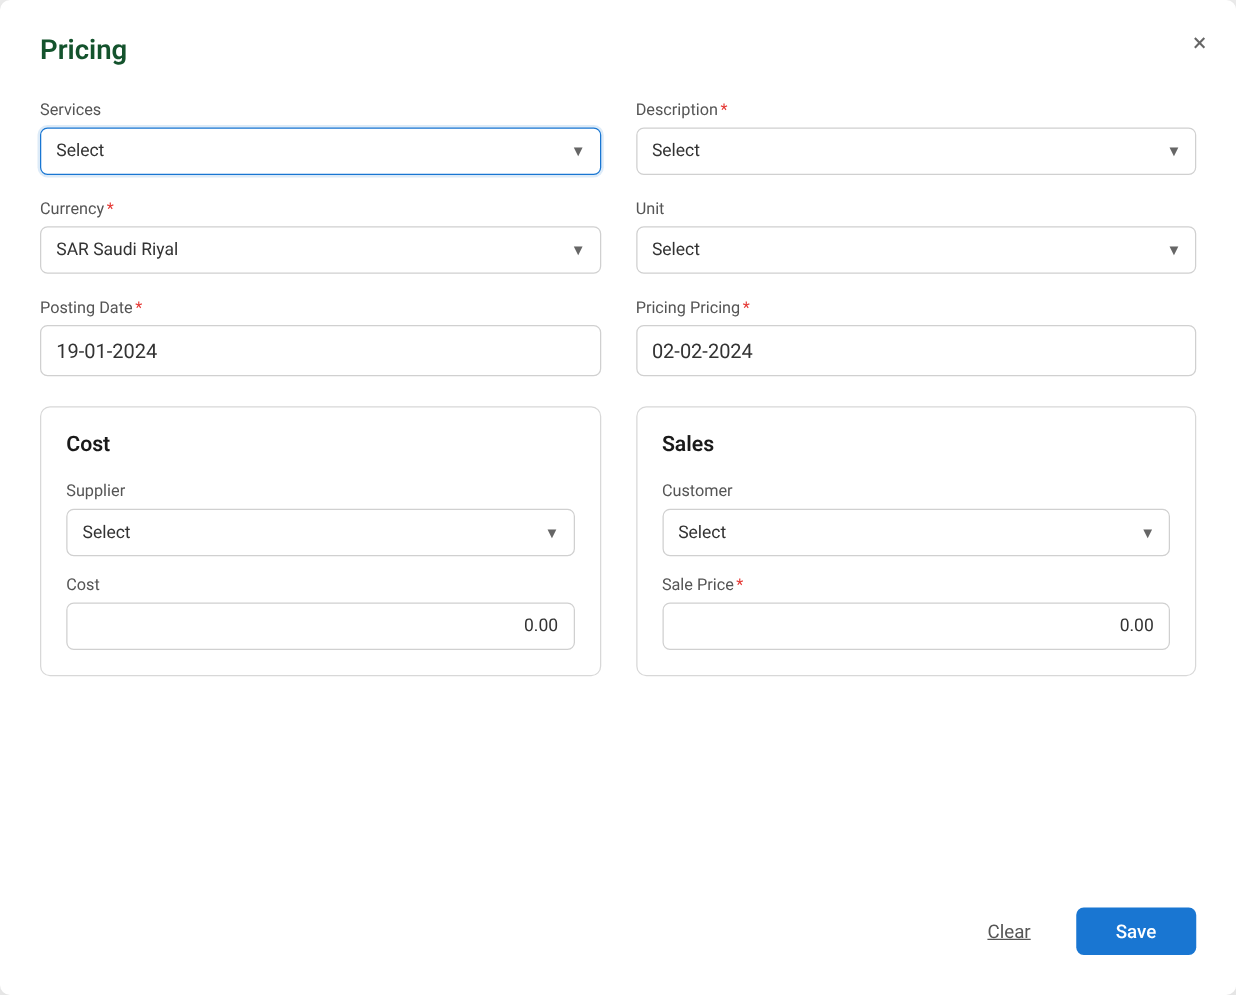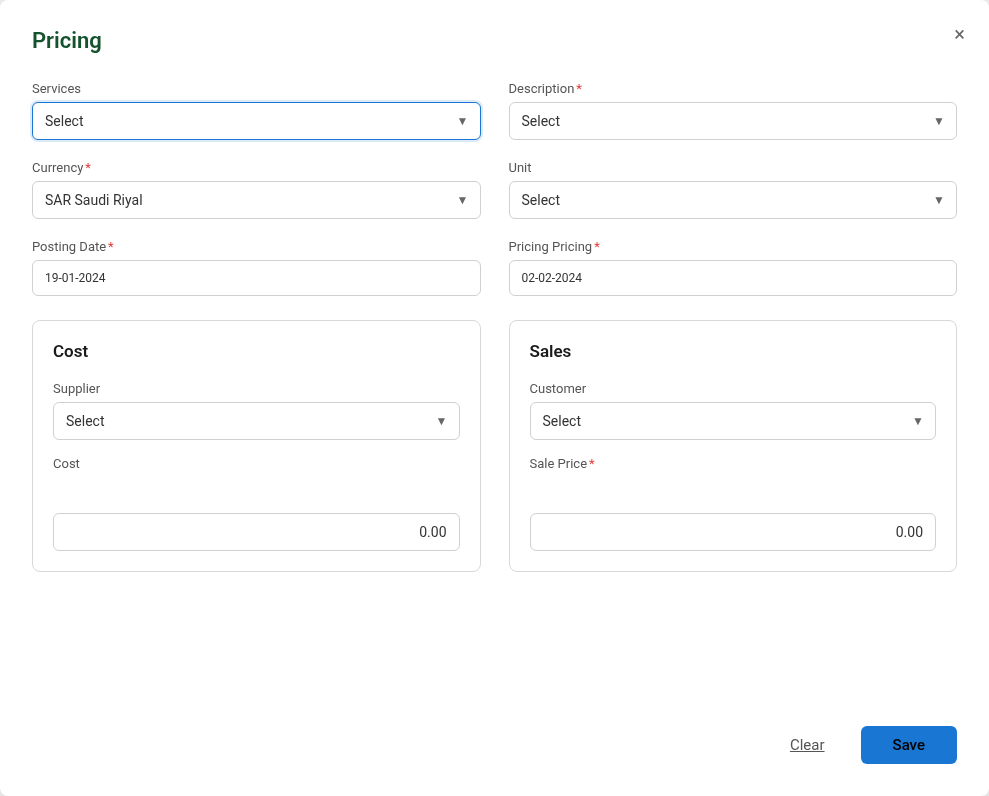--- a/index.html
+++ b/index.html
@@ -103,21 +103,21 @@
       pointer-events: none;
       color: #666;
       font-size: 12px;
     }
 
     .text-input {
       width: 100%;
       padding: 10px 12px;
       border: 1px solid #d0d0d0;
       border-radius: 6px;
-      font-size: 12px;
+      font-size: 16px;
       color: #333;
       outline: none;
     }
 
     .panels-row {
       display: grid;
       grid-template-columns: 1fr 1fr;
       gap: 28px;
       margin-bottom: auto;
       border-radius: 12px;
@@ -141,21 +141,20 @@
 
     .number-input {
       width: 100%;
       padding: 10px 12px;
       border: 1px solid #d0d0d0;
       border-radius: 6px;
       font-size: 14px;
       color: #333;
       text-align: right;
       outline: none;
-      margin-top: 36px;
     }
 
     .dialog-footer {
       display: flex;
       justify-content: flex-end;
       align-items: center;
       gap: 16px;
       padding-top: 32px;
       margin-top: 20px;
     }
@@ -166,21 +165,21 @@
       font-size: 15px;
       color: #555;
       cursor: pointer;
       padding: 10px 20px;
       border-radius: 6px;
       text-decoration: underline;
     }
 
     .btn-save {
       background: #1976d2;
-      color: #000000;
+      color: #ffffff;
       border: none;
       border-radius: 6px;
       font-size: 15px;
       font-weight: 500;
       padding: 10px 32px;
       cursor: pointer;
     }
   </style>
 </head>
 <body>

